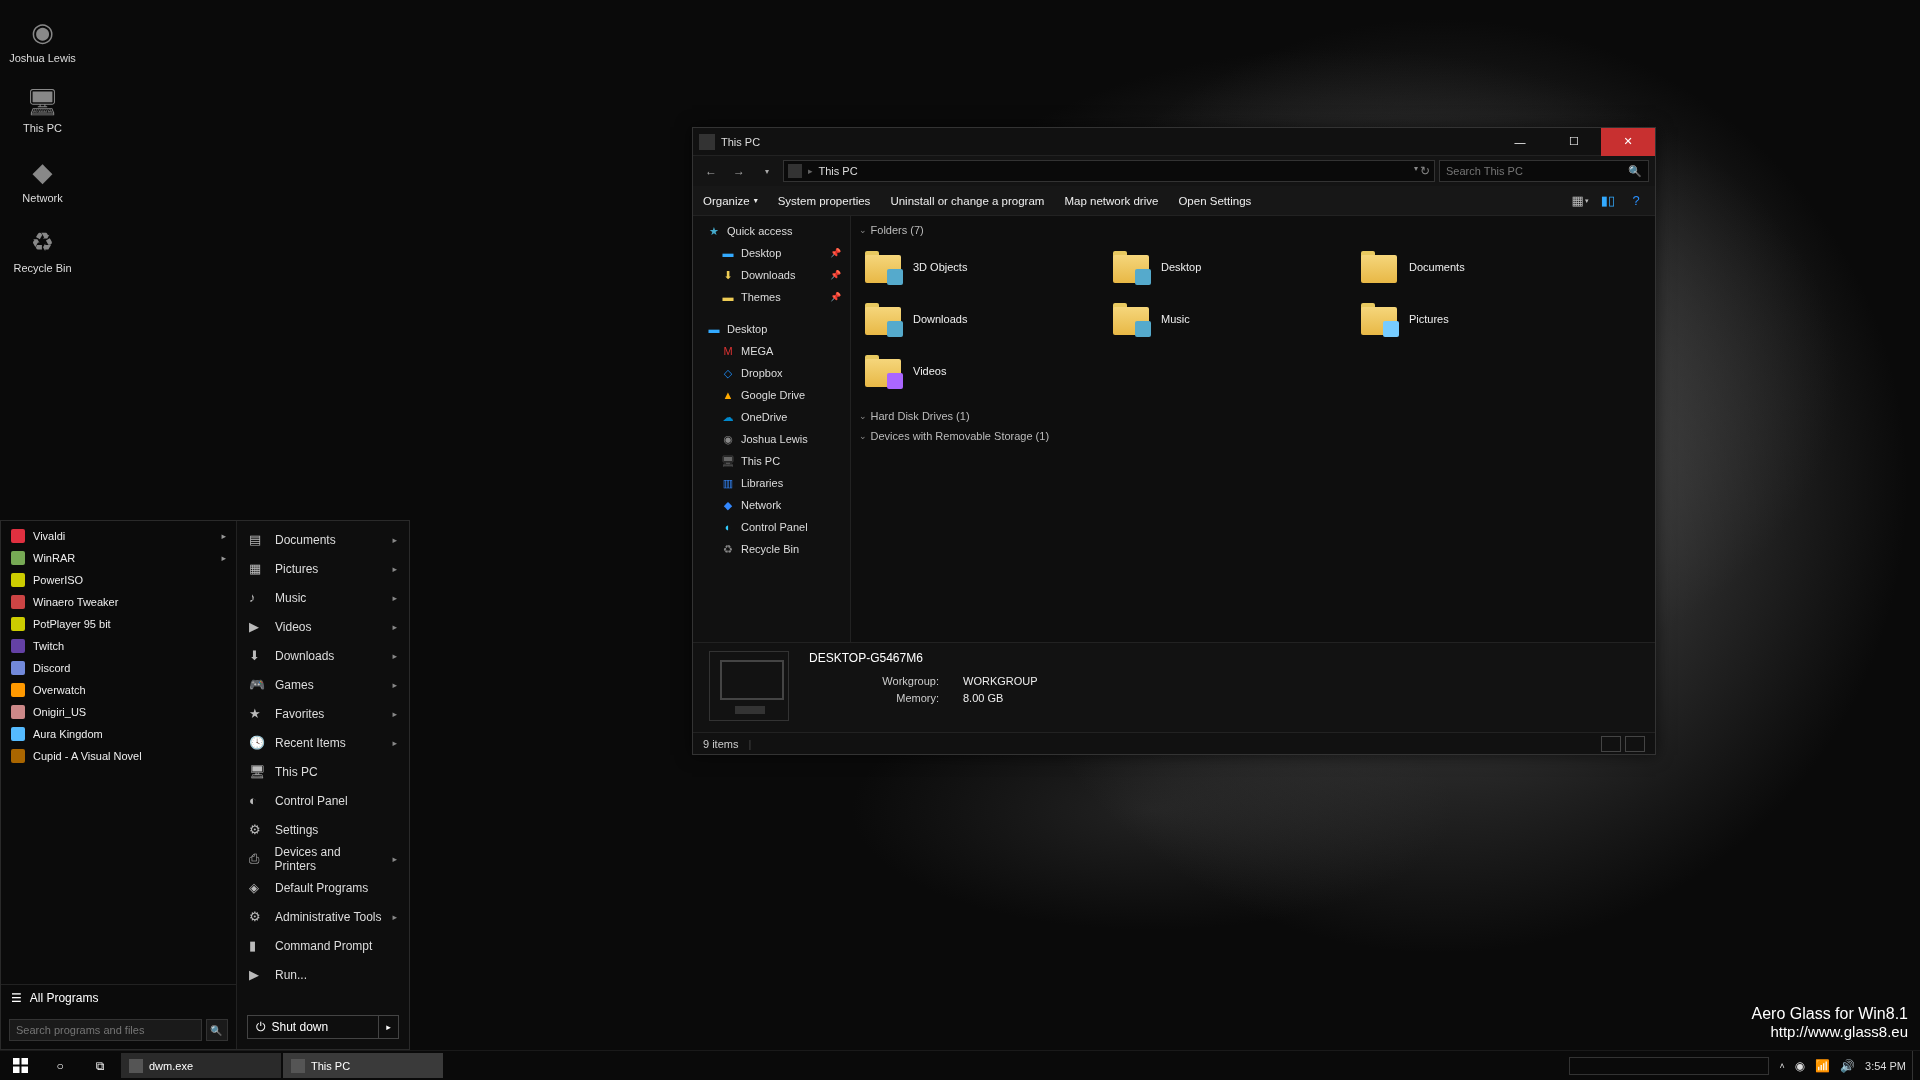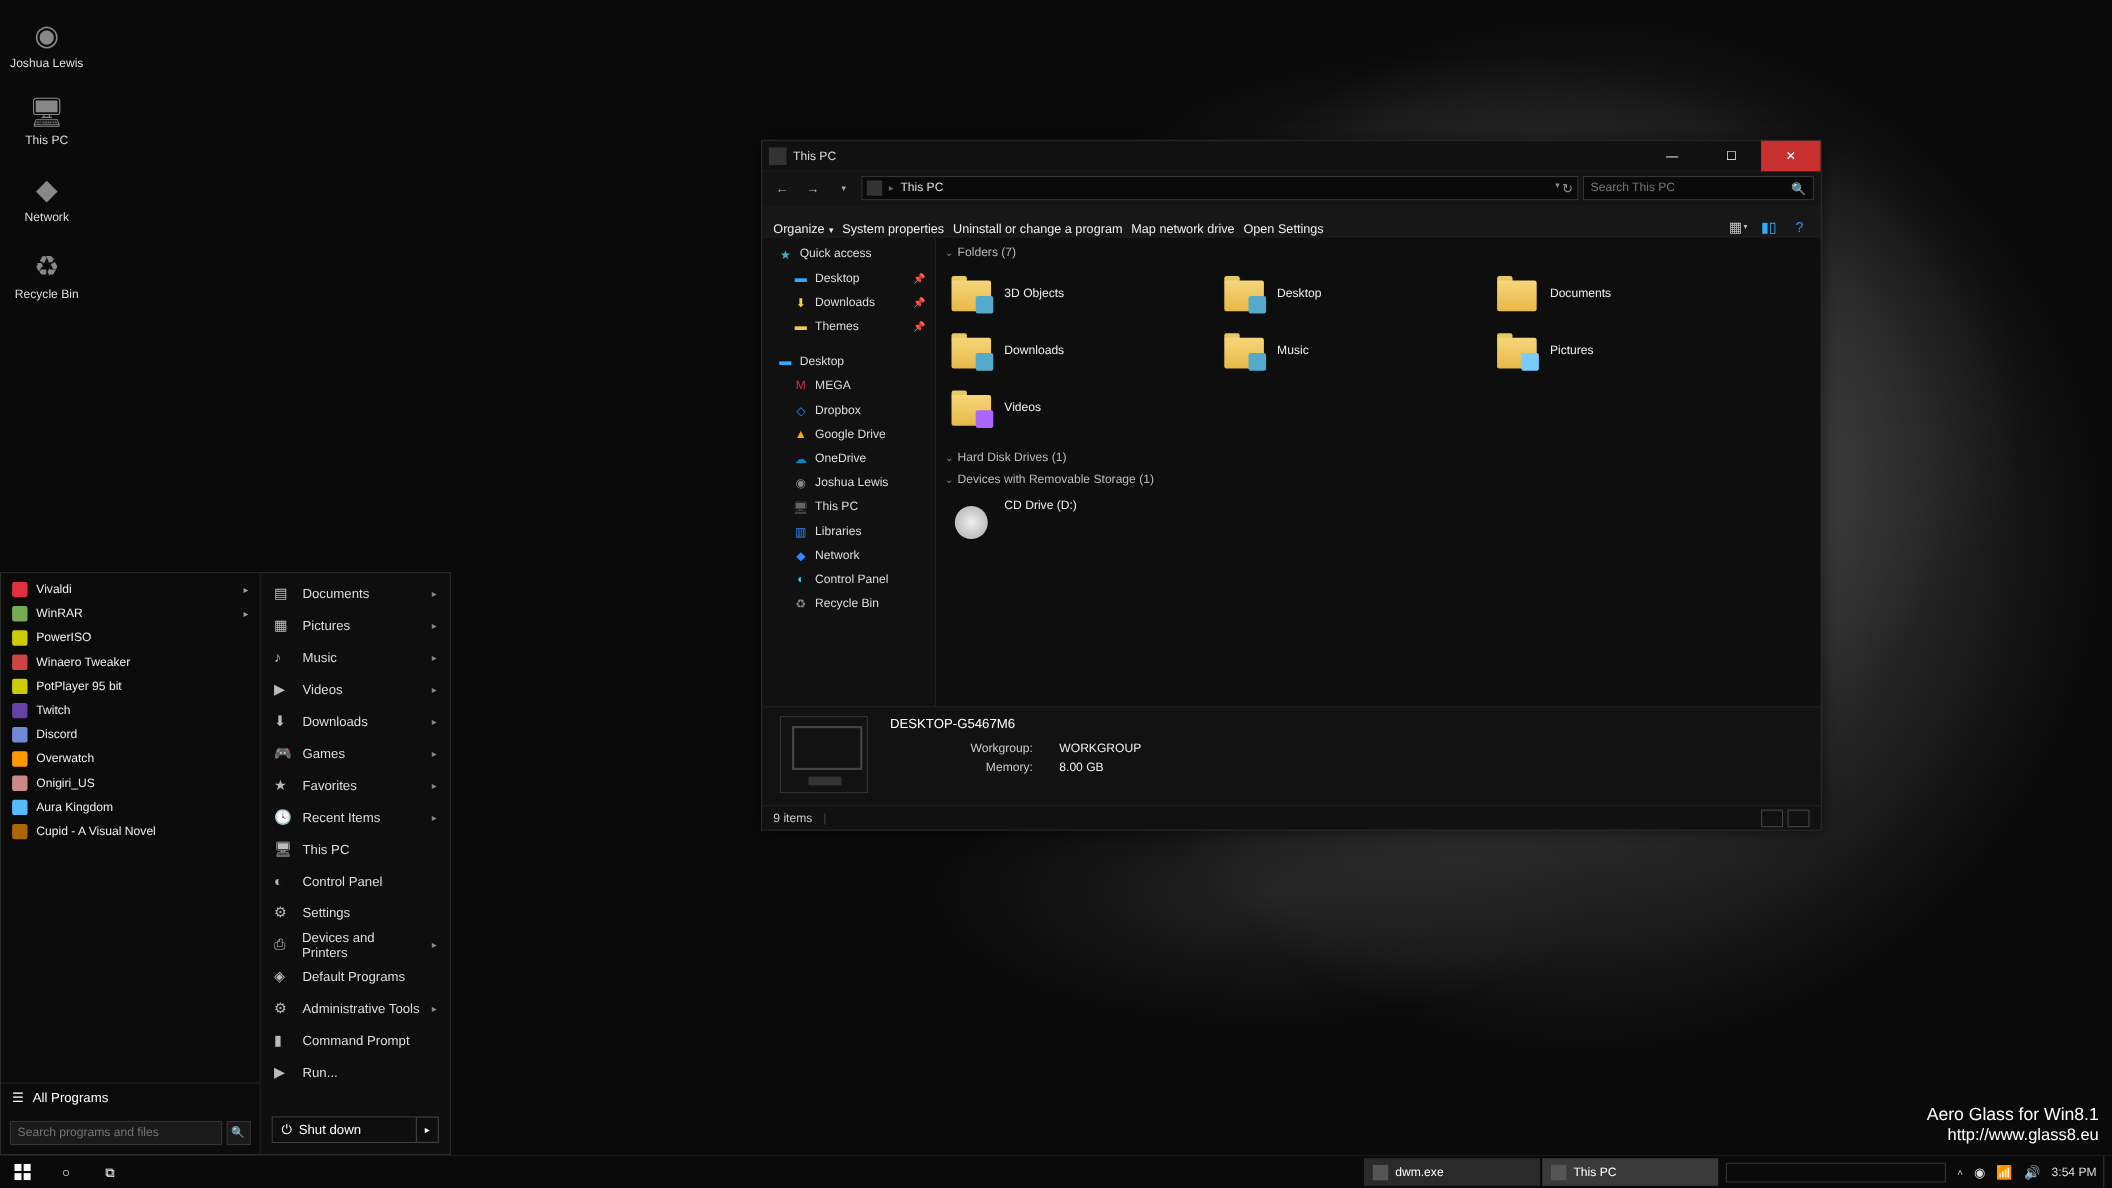--- a/index.html
+++ b/index.html
@@ -49,21 +49,21 @@
 .navbtn{width:24px;height:24px;display:flex;align-items:center;justify-content:center;cursor:pointer;color:#aaa;font-size:12px}
 .addrbar{flex:1;height:22px;background:#0a0a0a;border:1px solid #333;display:flex;align-items:center;padding:0 4px;gap:6px}
 .addrbar .aicon{width:14px;height:14px;background:#333}
 .addrbar .asep{color:#666;font-size:9px}
 .addrbar .atext{font-size:11px;color:#ddd}
 .addrbar .aright{margin-left:auto;display:flex;gap:2px;color:#888}
 .searchbox{width:210px;height:22px;background:#0a0a0a;border:1px solid #333;display:flex;align-items:center;padding:0 6px}
 .searchbox input{flex:1;background:none;border:0;color:#888;font-size:11px;outline:none}
 .searchbox .sicon{color:#0af;font-size:11px}
 
-.cmdbar{height:30px;display:flex;align-items:flex-end;padding:0 10px;gap:8px;background:#171717;border-bottom:1px solid #222}
+.cmdbar{height:30px;display:flex;align-items:center;padding:0 10px;gap:20px;background:#171717;border-bottom:1px solid #222}
 .cmditem{font-size:11.5px;color:#eee;cursor:pointer;display:flex;align-items:center;gap:4px}
 .cmdbar .right{margin-left:auto;display:flex;gap:10px}
 .cmdicon{width:18px;height:18px;display:flex;align-items:center;justify-content:center;color:#bbb;font-size:13px;cursor:pointer}
 
 .body{flex:1;display:flex;min-height:0}
 .sidebar{width:158px;background:#111;border-right:1px solid #222;padding:4px 0;overflow:hidden}
 .sb-item{display:flex;align-items:center;gap:6px;padding:3px 8px 3px 14px;cursor:pointer;height:22px}
 .sb-item.indent{padding-left:28px}
 .sb-item .ic{width:14px;height:14px;font-size:11px;display:flex;align-items:center;justify-content:center}
 .sb-item .lbl{font-size:11px;color:#ddd}
@@ -469,30 +469,20 @@
 
       <div class="grp-hdr">
           <span class="chev">⌄</span>
           <span>Hard Disk Drives (1)</span>
         </div>
 
       <div class="grp-hdr">
           <span class="chev">⌄</span>
           <span>Devices with Removable Storage (1)</span>
         </div>
-      <div class="folders">
-        <div class="drive">
-          <div class="dicon">
-              <div class="dbody" style="border-radius:50%;top:6px;height:30px;width:30px;left:5px;background:radial-gradient(#eee,#aaa)"></div>
-            </div>
-          <div class="dinfo">
-            <div class="dname">CD Drive (D:)</div>
-          </div>
-        </div>
-      </div>
     </div>
   </div>
 
   <div class="details">
     <div class="pcicon"></div>
     <div class="dtext">
       <div class="dname">DESKTOP-G5467M6</div>
       <div id="detail-rows">
           <div class="drow">
             <span class="k">Workgroup:</span>
@@ -520,21 +510,21 @@
   <div class="tb-btn">
     <svg width="15" height="15">
         <rect x="0" y="0" width="6.5" height="6.5" fill="#fff"></rect>
         <rect x="8.5" y="0" width="6.5" height="6.5" fill="#fff"></rect>
         <rect x="0" y="8.5" width="6.5" height="6.5" fill="#fff"></rect>
         <rect x="8.5" y="8.5" width="6.5" height="6.5" fill="#fff"></rect>
       </svg>
   </div>
   <div class="tb-btn">○</div>
   <div class="tb-btn">⧉</div>
-  <div style="flex:1;display:flex;justify-content:flex-end">
+  <div style="flex:1;display:flex;justify-content:flex-start">
     <div id="taskbar-tasks" style="display:flex">
         <div class="tb-task ">
           <div class="ic"></div>
           <span>dwm.exe</span>
         </div>
         <div class="tb-task active">
           <div class="ic"></div>
           <span>This PC</span>
         </div>
       </div>

